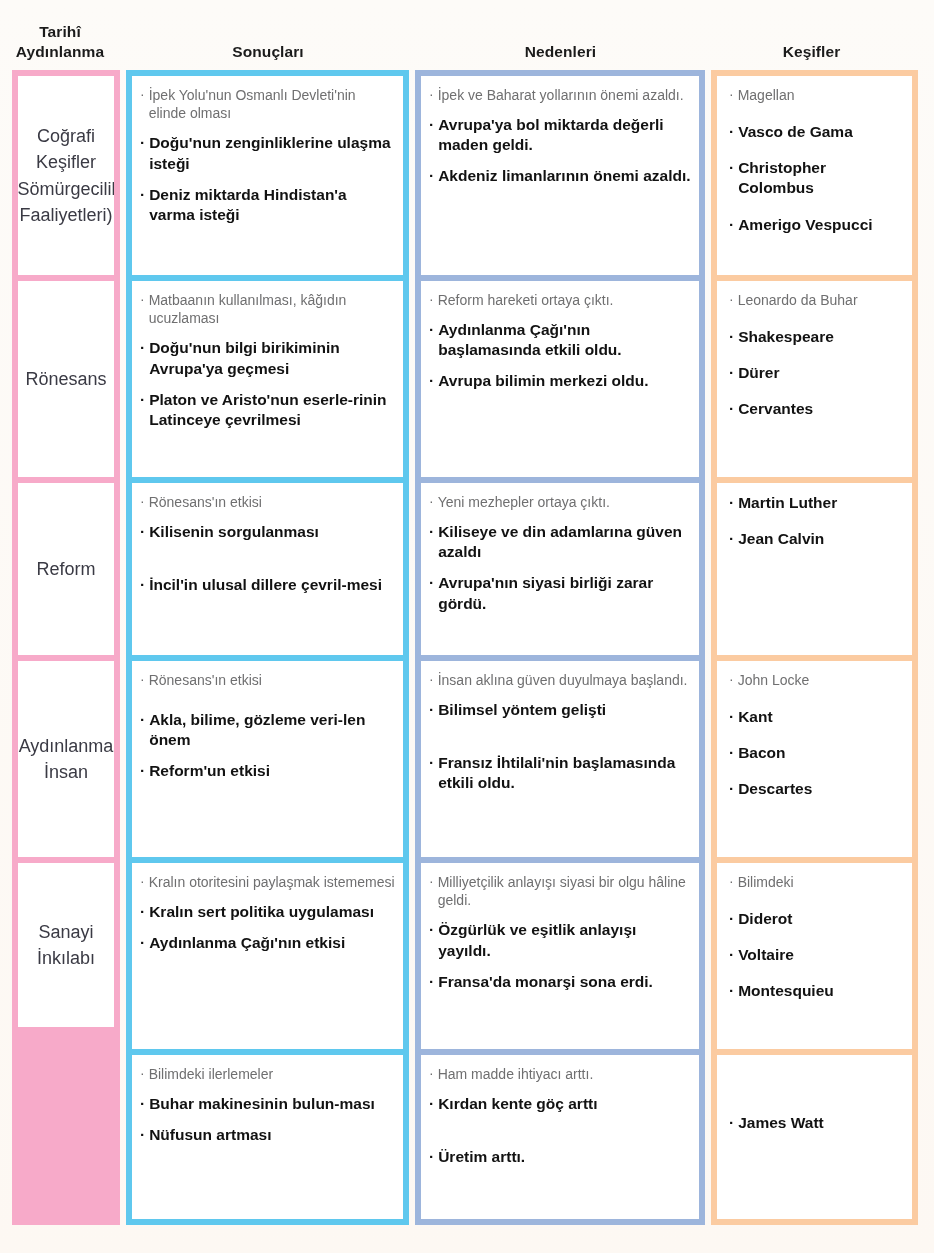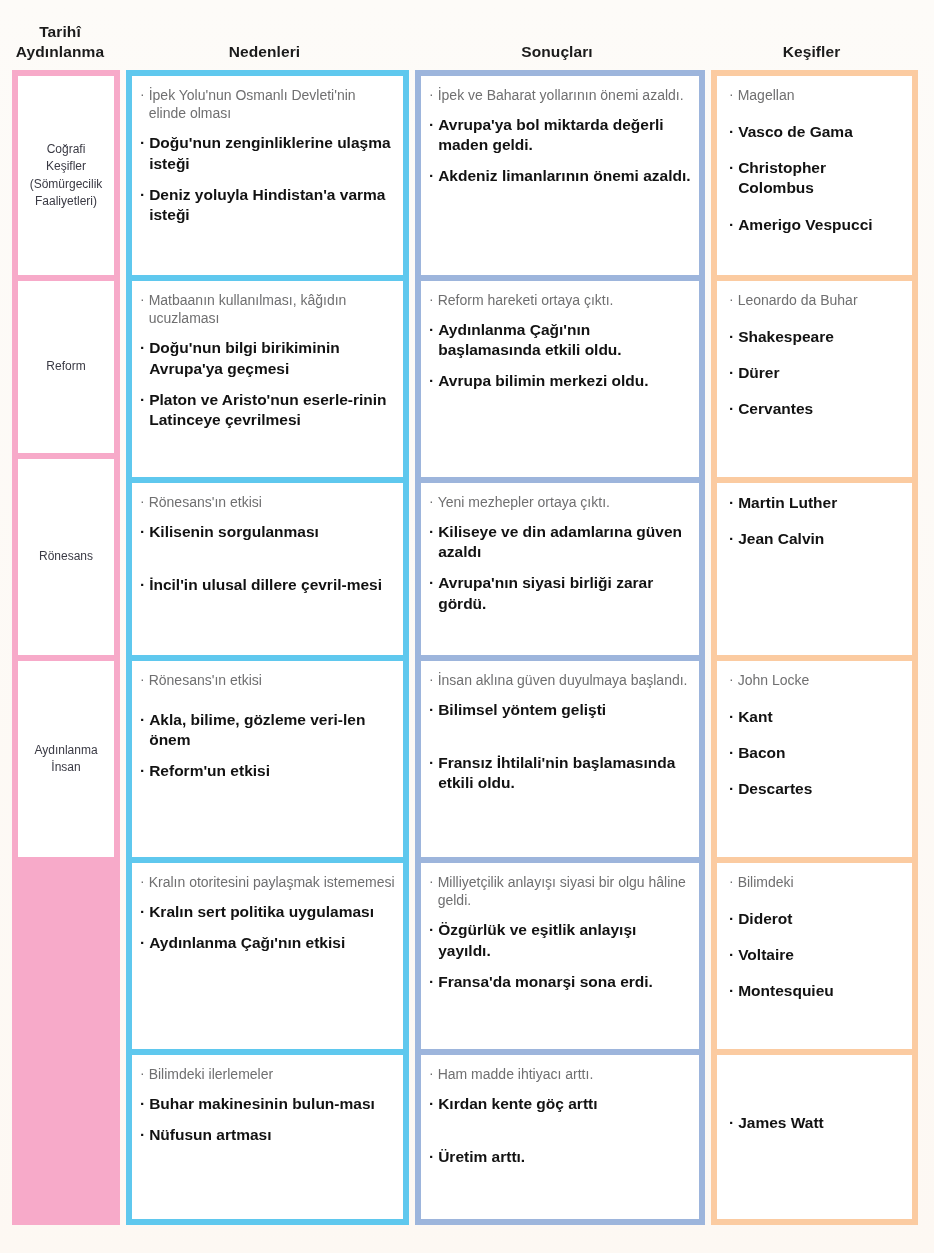--- a/index.html
+++ b/index.html
@@ -74,21 +74,21 @@
   .h3 { height: 196px; }
   .h4 { height: 186px; }
   .h5 { height: 164px; }
 
   
   .label-cell {
     display: flex;
     align-items: center;
     justify-content: center;
     text-align: center;
-    font-size: 12px;
+    font-size: 18px;
     color: #3a3a44;
     line-height: 1.45;
     padding: 4px 2px;
   }
 
   
   .bullets {
     padding: 10px 8px 6px 8px;
     display: flex;
     flex-direction: column;
@@ -133,69 +133,75 @@
 </head>
 <body>
 
 <div id="table-root">
 
   <div class="header-row">
     <div class="hdr c0">
       <div>Tarihî</div>
       <div>Aydınlanma</div>
     </div>
+    <div class="hdr c2">Sonuçları</div>
     <div class="hdr c1">Nedenleri</div>
-    <div class="hdr c2">Sonuçları</div>
     <div class="hdr c3">Keşifler</div>
   </div>
 
   <div class="body-grid">
 
     <div class="col c0">
       <div class="cell label-cell h0">
         <div>
           <div>Coğrafi</div>
           <div>Keşifler</div>
           <div>(Sömürgecilik</div>
           <div>Faaliyetleri)</div>
         </div>
       </div>
+      <div class="cell label-cell h1">
+        <div>
+            <div>Rönesans</div>
+          </div>
+      </div>
       <div class="cell label-cell h2">
         <div>
             <div>Reform</div>
           </div>
       </div>
-      <div class="cell label-cell h1">
-        <div>
-            <div>Rönesans</div>
-          </div>
-      </div>
       <div class="cell label-cell h3">
         <div>
           <div>Aydınlanma</div>
           <div>İnsan</div>
         </div>
       </div>
+      <div class="cell label-cell h5">
+        <div>
+          <div>Sanayi</div>
+          <div>İnkılabı</div>
+        </div>
+      </div>
     </div>
 
     <div class="col c1">
 
       <div class="cell h0">
         <div class="bullets">
           <div class="bullet first">
               <span class="dot">·</span>
               <span class="txt">İpek Yolu'nun Osmanlı Devleti'nin elinde olması</span>
             </div>
           <div class="bullet rest">
               <span class="dot">·</span>
               <span class="txt">Doğu'nun zenginliklerine ulaşma isteği</span>
             </div>
           <div class="bullet rest">
               <span class="dot">·</span>
-              <span class="txt">Deniz yoluyla Hindistan'a varma isteği</span>
+              <span class="txt">Deniz miktarda Hindistan'a varma isteği</span>
             </div>
         </div>
       </div>
 
       <div class="cell h1">
         <div class="bullets">
           <div class="bullet first">
               <span class="dot">·</span>
               <span class="txt">Matbaanın kullanılması, kâğıdın ucuzlaması</span>
             </div>

